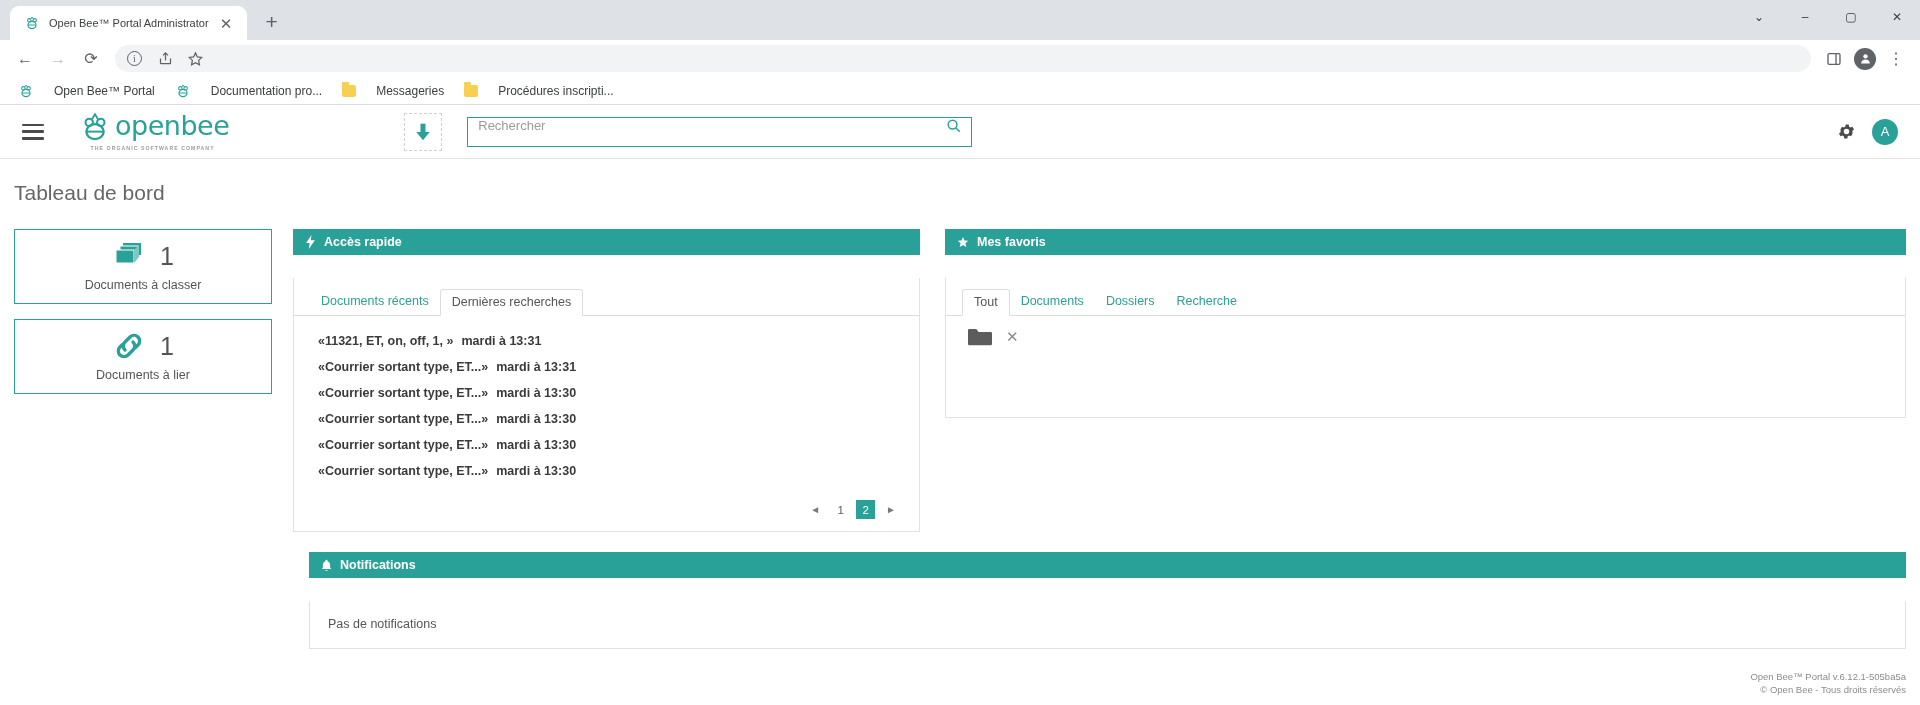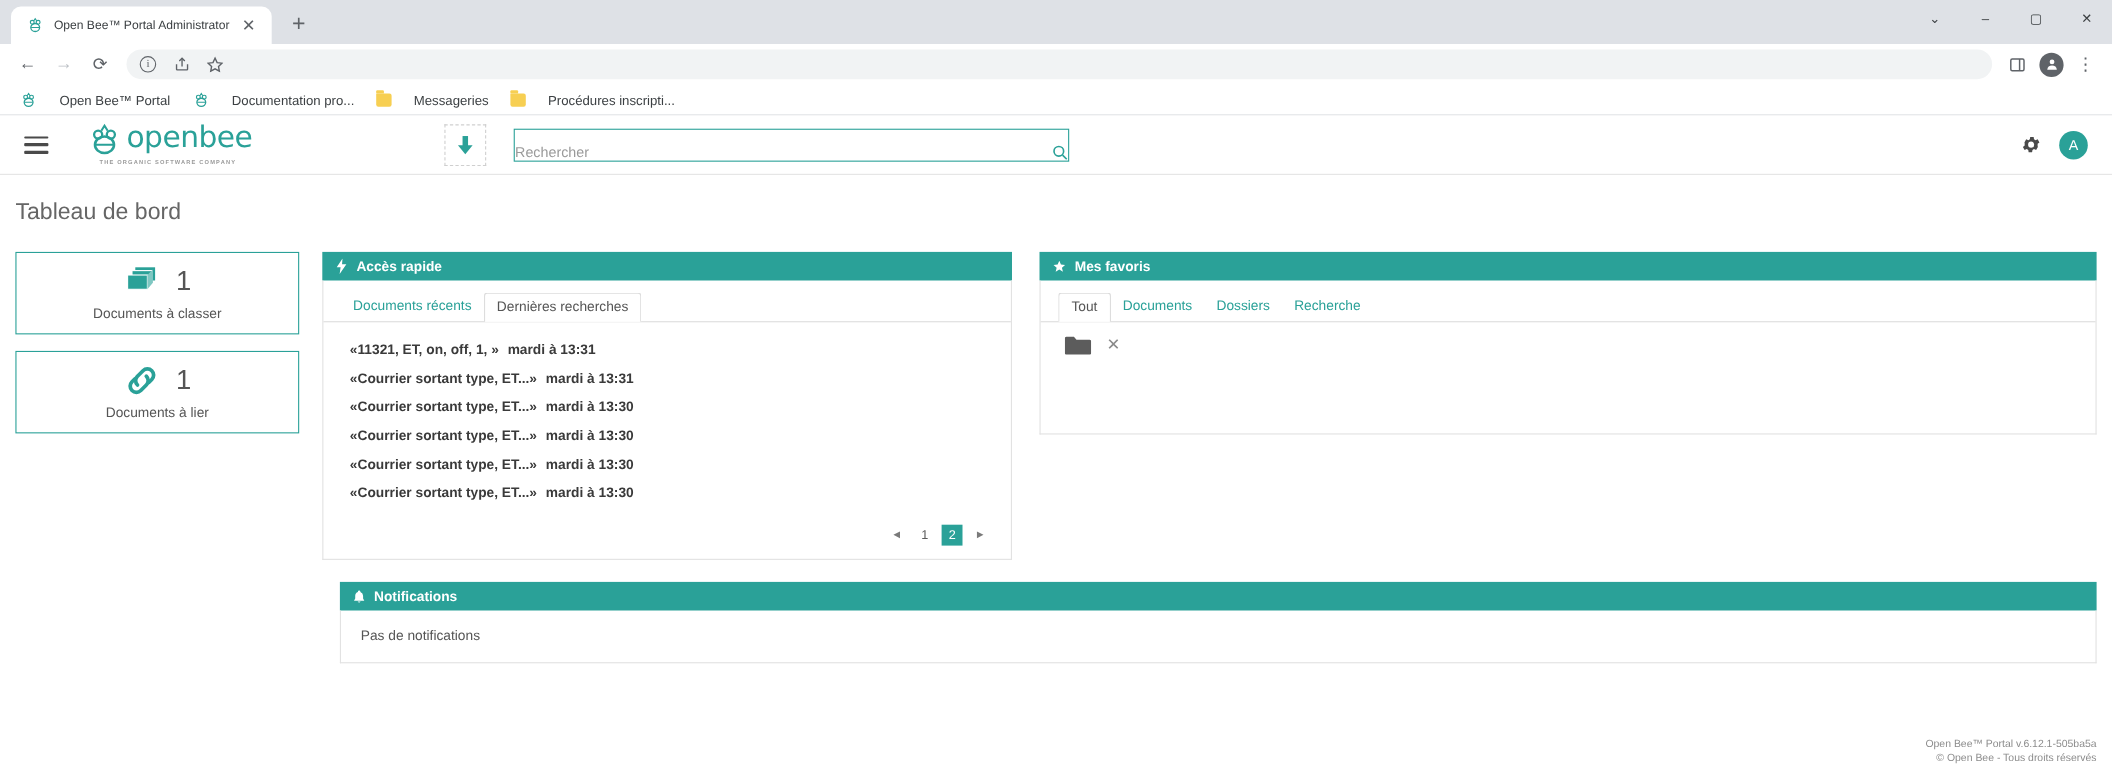--- a/index.html
+++ b/index.html
@@ -177,23 +177,23 @@
   }
   .dl-box {
     width: 38px; height: 38px;
     border: 1.5px dashed #cfcfcf;
     display: flex; align-items: center; justify-content: center;
     margin-left: 175px;
   }
   .search-box {
     width: 505px; height: 30px;
     border: 1px solid #2aa198;
-    display: flex; align-items: flex-end;
+    display: flex; align-items: flex-start;
     margin-left: 25px;
-    padding: 0 0;
+    padding: 0 10px;
   }
   .search-box input {
     flex: 1; border: none; outline: none;
     font-size: 13px; color: #555;
     font-family: "Liberation Sans", sans-serif;
     background: transparent;
   }
   .search-box input::placeholder { color: #9a9a9a; }
   .header-right {
     position: absolute; right: 22px;
@@ -246,21 +246,21 @@
     background: #2aa198;
     color: #fff;
     height: 26px;
     display: flex;
     align-items: center;
     padding: 0 12px;
     gap: 8px;
     font-size: 12.5px;
     font-weight: bold;
   }
-  .panel-body { border: 1px solid #e2e2e2; border-top: none; }
+  .panel-body { border: 1px solid #e2e2e2; border-top: none; margin-top: 23px; }
   .tabs {
     display: flex;
     padding: 10px 16px 0 16px;
     border-bottom: 1px solid #dddddd;
     gap: 0;
   }
   .tab-item {
     font-size: 12.5px;
     padding: 5px 11px 6px 11px;
     color: #2aa198;

